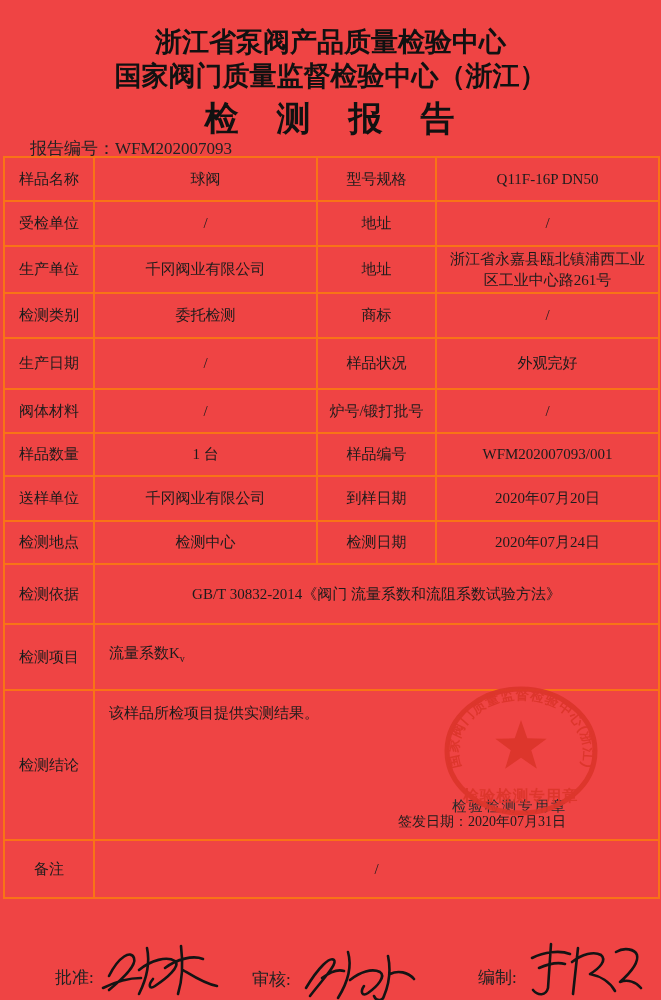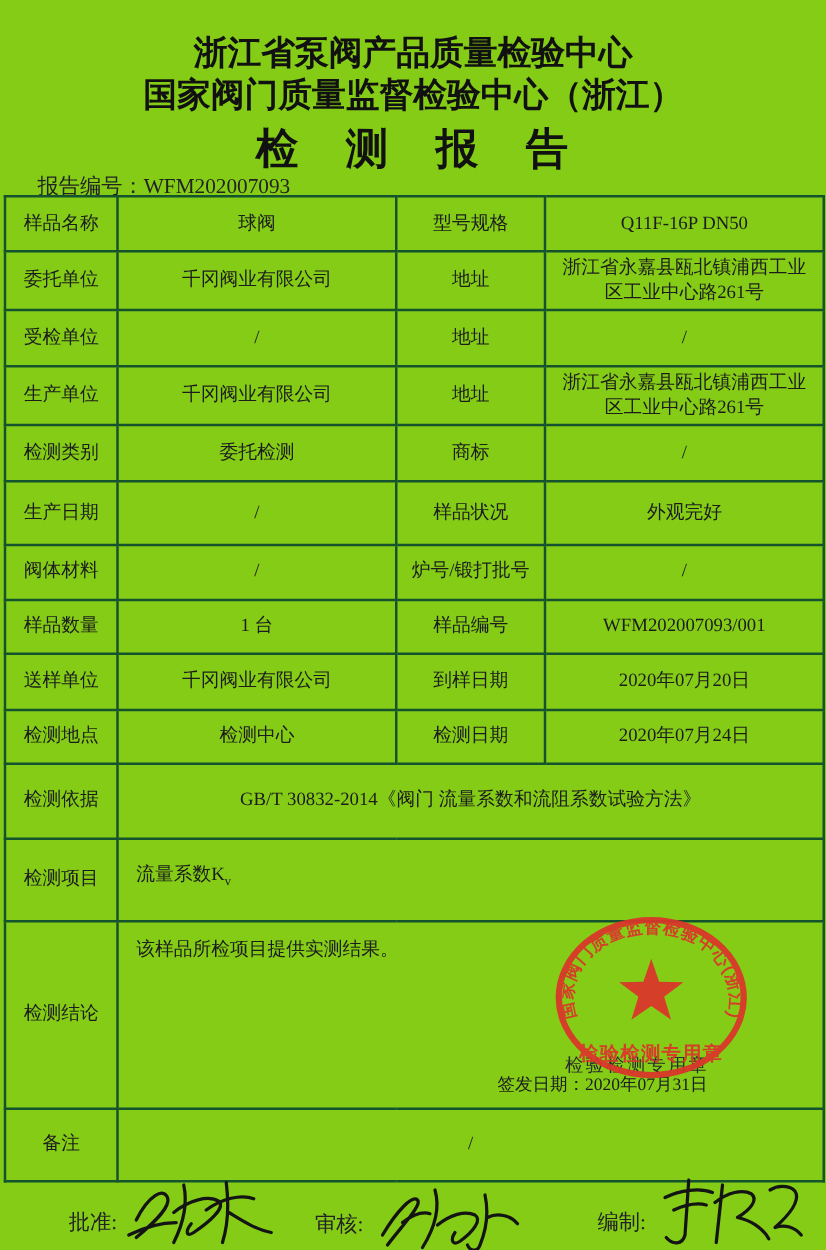--- a/index.html
+++ b/index.html
@@ -1,26 +1,26 @@
 <!DOCTYPE html>
 <html><head>
 <meta charset="utf-8">
 <style>
   html,body{margin:0;padding:0;background:#ffffff;}
-  #page{position:relative;width:661px;height:1000px;background:#84cc16;overflow:hidden;
+  #page{position:relative;width:661px;height:1000px;background:#ef4444;overflow:hidden;
         font-family:"Liberation Serif","DejaVu Serif",serif;color:#1c1c1c;}
   .hdr{position:absolute;left:0;width:661px;text-align:center;
        font-family:"Liberation Sans","DejaVu Sans",sans-serif;font-weight:700;color:#111;}
   .org1{top:24px;font-size:27px;}
   .org2{top:58px;font-size:27px;}
   .rpt{top:96px;font-size:34px;letter-spacing:2px;}
   .meta{position:absolute;top:137px;left:30px;right:22px;display:flex;
         justify-content:space-between;font-size:17px;color:#222;}
   table{position:absolute;left:3px;top:156px;width:655px;border-collapse:collapse;table-layout:fixed;}
-  td{border:2px solid #14532d;text-align:center;vertical-align:middle;
+  td{border:2px solid #f97316;text-align:center;vertical-align:middle;
      font-size:15px;color:#1c1c1c;padding:2px 6px;line-height:1.35;}
   td.lab{font-size:15px;}
   td.top-left{text-align:left;vertical-align:top;padding:18px 14px;}
   sub{font-size:10px;}
   .concl-cell{position:relative;}
   .concl-text{position:absolute;left:14px;top:12px;font-size:15px;}
   .stamp-caption{position:absolute;left:357px;top:106px;font-size:14.5px;color:#2b2b2b;letter-spacing:2px;}
   .issue-line{position:absolute;left:303px;top:122px;font-size:14px;color:#1c1c1c;}
   .stamp{position:absolute;left:340px;top:-8px;width:172px;height:140px;opacity:.93;}
   .stamp text{font-family:"Liberation Sans","DejaVu Sans",sans-serif;font-weight:700;}
@@ -49,26 +49,20 @@
         <col style="width:119px">
         <col style="width:223px">
       </colgroup>
 
     <tbody>
         <tr style="height:44px">
       <td class="lab">样品名称</td>
       <td>球阀</td>
       <td class="lab">型号规格</td>
       <td>Q11F-16P DN50</td>
-    </tr>
-    <tr style="height:45px">
-      <td class="lab">委托单位</td>
-      <td>千冈阀业有限公司</td>
-      <td class="lab">地址</td>
-      <td>浙江省永嘉县瓯北镇浦西工业区工业中心路261号</td>
     </tr>
     <tr style="height:45px">
       <td class="lab">受检单位</td>
       <td>/</td>
       <td class="lab">地址</td>
       <td>/</td>
     </tr>
     <tr style="height:47px">
       <td class="lab">生产单位</td>
       <td>千冈阀业有限公司</td>

